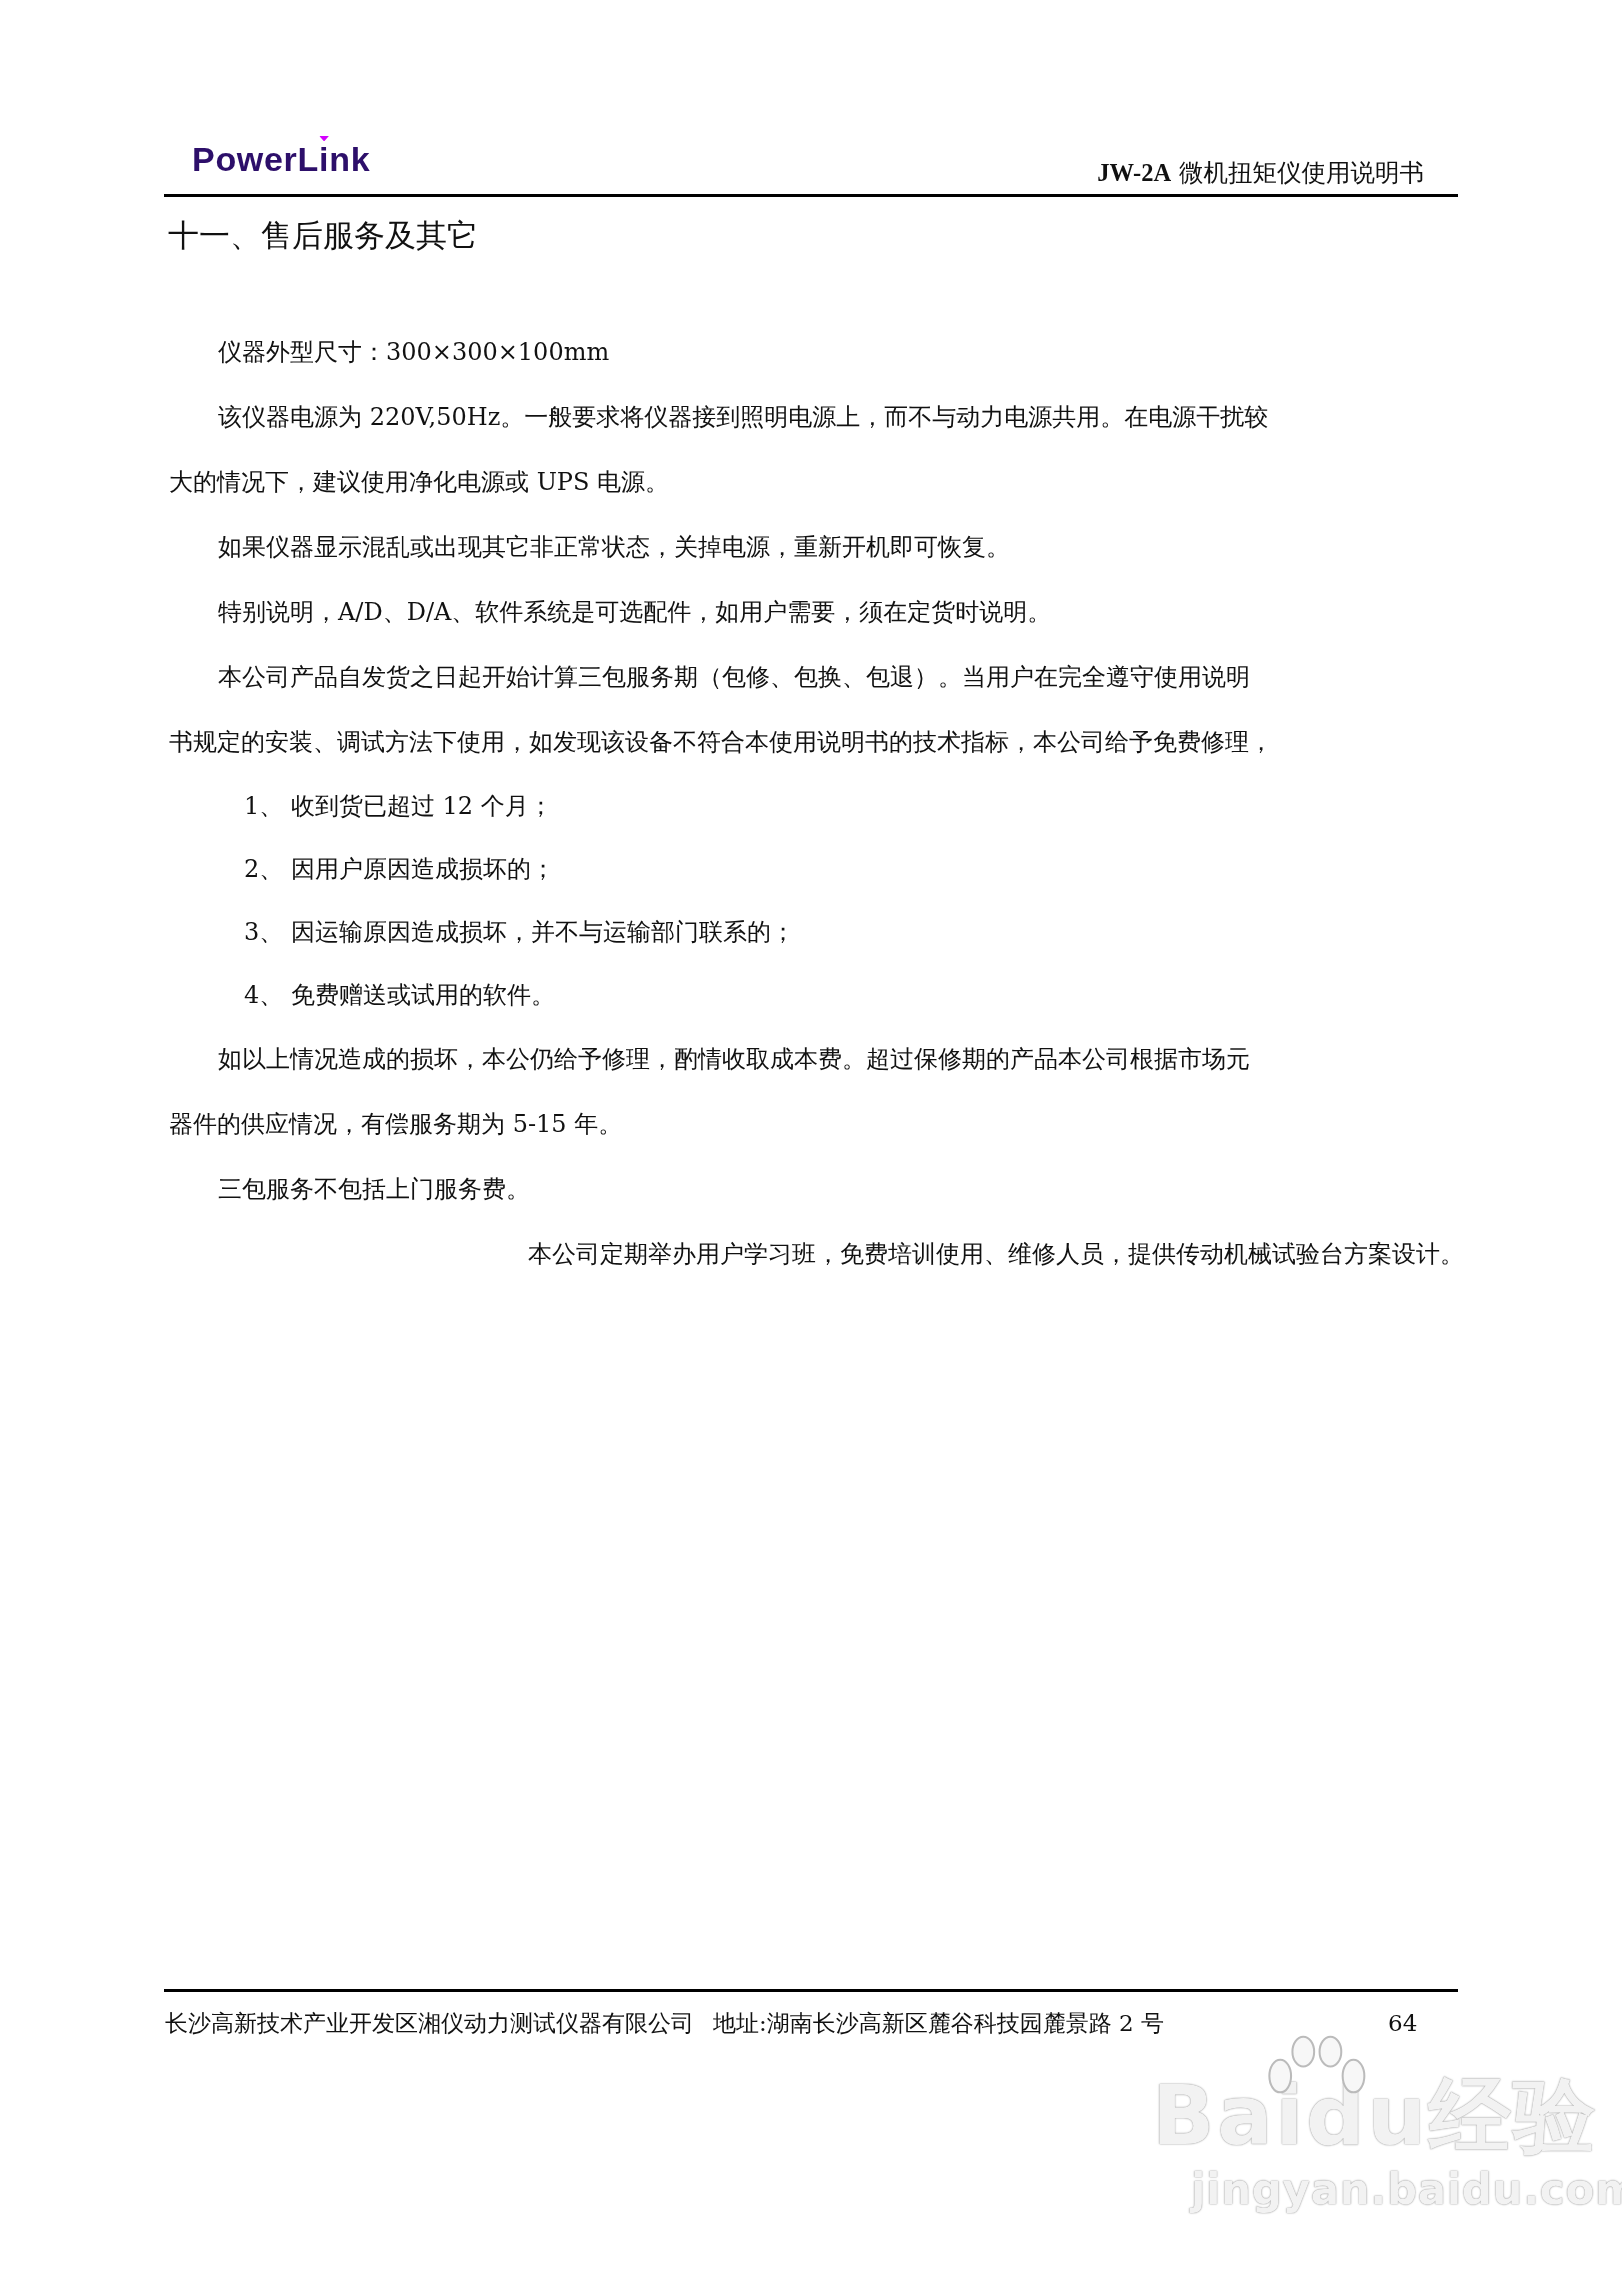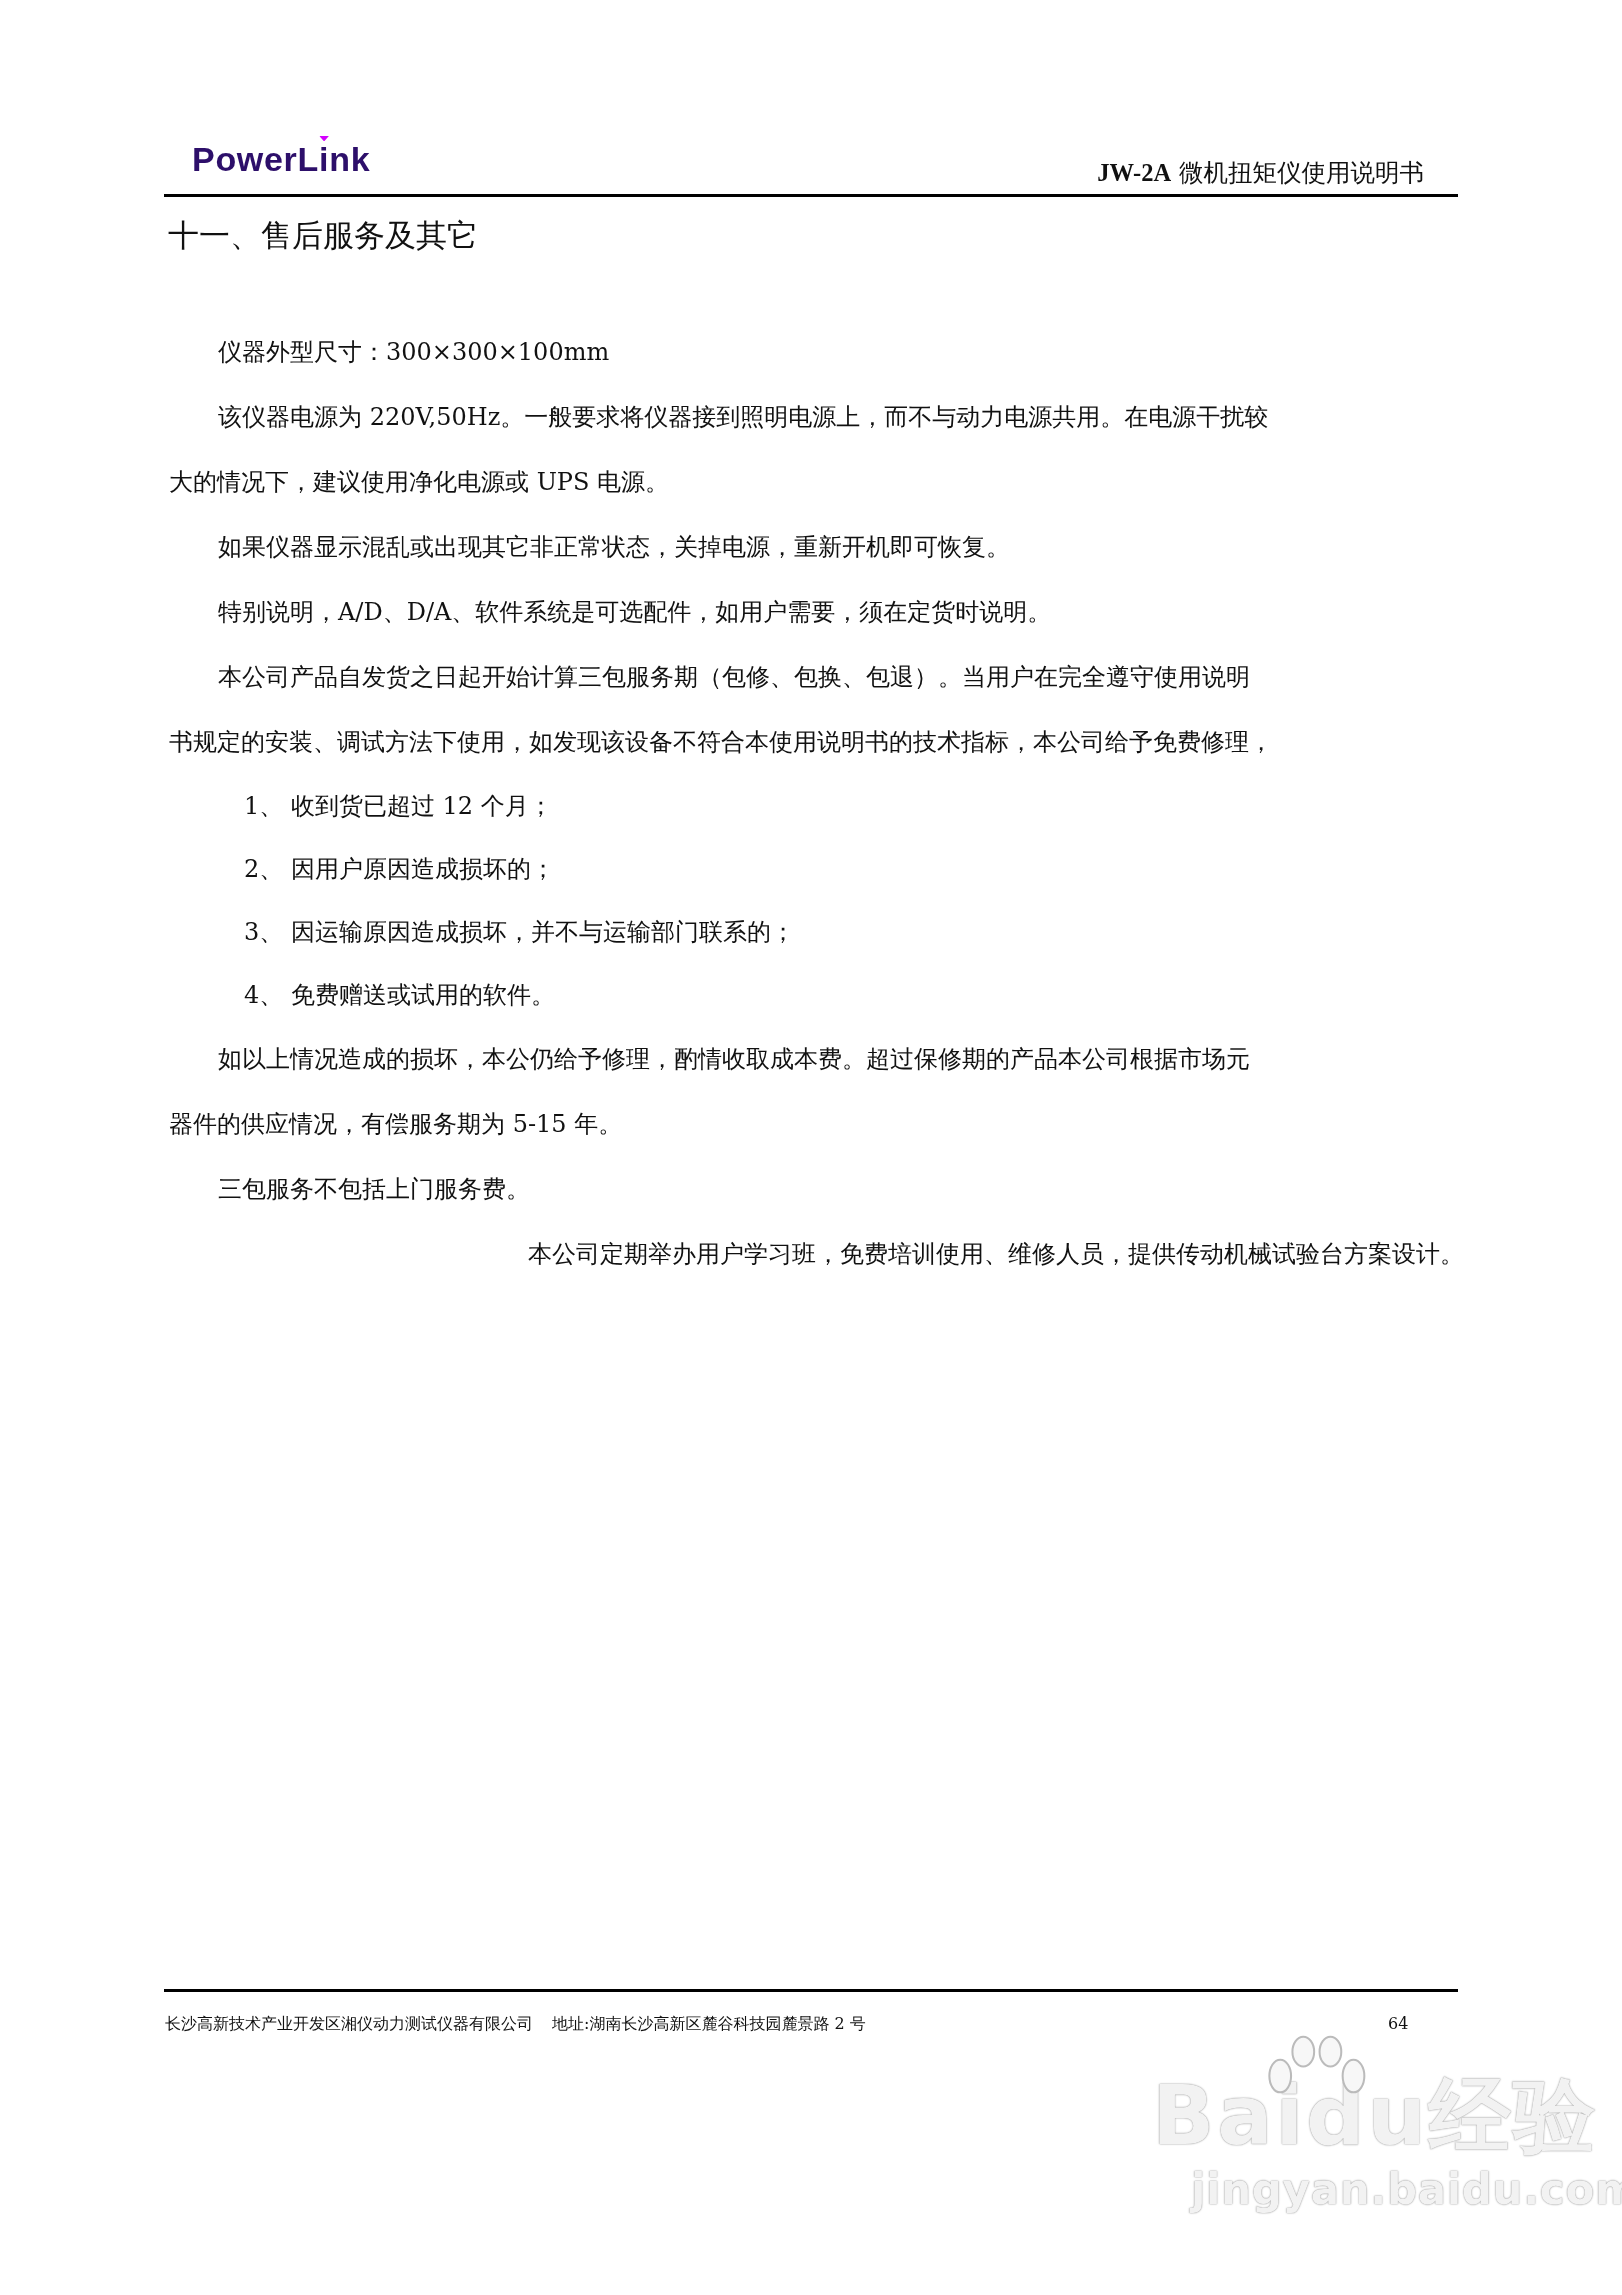--- a/index.html
+++ b/index.html
@@ -13,21 +13,21 @@
   .doc-title { position:absolute; right:198px; top:161px; font-size:24.5px; line-height:1; color:#111; }
   .doc-title b { font-family:"Liberation Serif",serif; font-weight:bold; }
   .rule-top { position:absolute; left:164px; top:194px; width:1294px; height:3.4px; background:#000; }
   .section-title { position:absolute; left:168px; top:217px; font-size:31px; line-height:1.2; }
   .content { position:absolute; left:169px; top:320px; width:1295px; font-size:24px; }
   .p { line-height:65px; margin:0; white-space:nowrap; }
   .p.indent { text-indent:49px; }
   .list-item { line-height:63px; padding-left:75px; white-space:nowrap; }
   .bold { font-weight:normal;text-align:right; }
   .rule-bottom { position:absolute; left:164px; top:1989px; width:1294px; height:3.4px; background:#000; }
-  .footer { position:absolute; left:165px; top:2007px; font-size:16px; line-height:33px; color:#111; width:1295px; }
+  .footer { position:absolute; left:165px; top:2007px; font-size:23px; line-height:33px; color:#111; width:1295px; }
   .footer .row { white-space:nowrap; position:relative; }
   .footer .page-num { position:absolute; left:1223px; top:0; }
   .footer .sp { display:inline-block; width:38px; }
   .footer .sp2 { display:inline-block; width:19px; }
   .watermark { position:absolute; left:1152px; top:2075px; color:#f2f2f2;
                font-family:"DejaVu Sans",sans-serif; font-weight:bold;
                text-shadow: 0 0 2px #999, 0 0 0.7px #aaa; }
   .wm-big { font-size:82px; line-height:1; letter-spacing:2.7px; }
   .wm-small { font-size:42px; line-height:1; margin-top:12.3px; letter-spacing:0.7px;margin-left:39px; }
   .paw { position:absolute; left:109px; top:-41px; width:109px; height:95px; }

